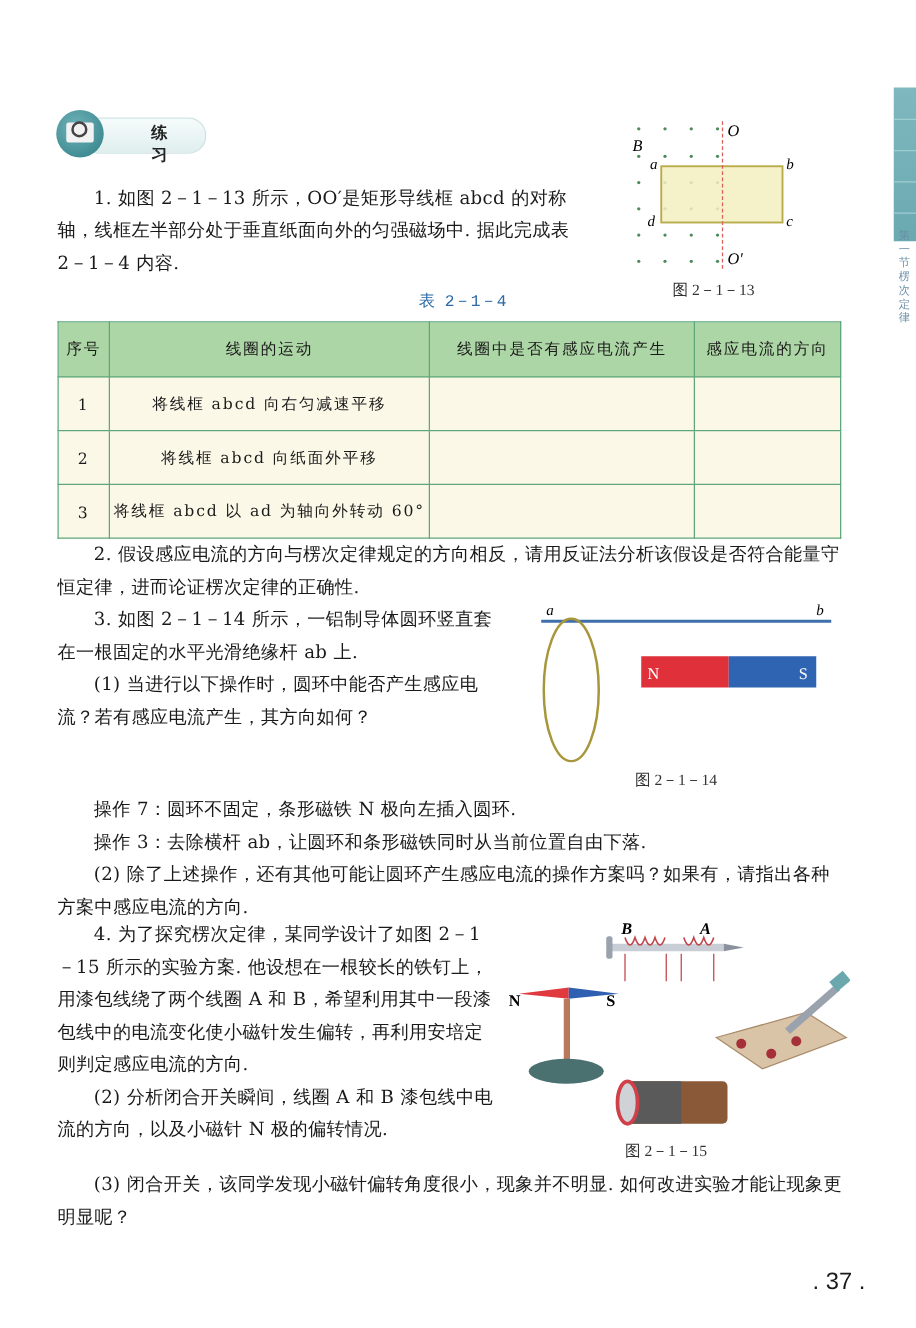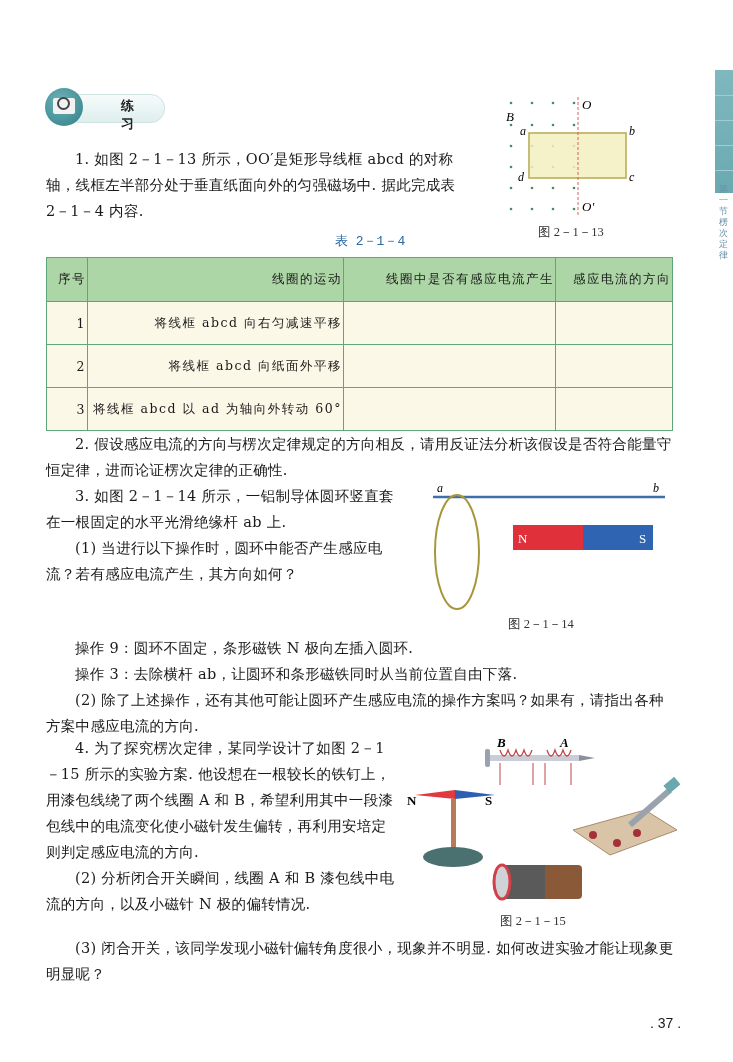--- a/index.html
+++ b/index.html
@@ -19,26 +19,26 @@
   .badge .pill{position:absolute;left:20px;top:6px;width:98px;height:27px;border-radius:14px;
       background:linear-gradient(#f6fbfb,#dfeeee);border:1px solid #cfe3e3;}
   .badge .circ{position:absolute;left:0;top:0;width:38px;height:38px;border-radius:50%;
       background:radial-gradient(circle at 40% 35%,#6fb2b8,#2f7f86);}
   .badge .book{position:absolute;left:8px;top:10px;width:22px;height:16px;background:#f2f2f2;border-radius:2px;}
   .badge .mag{position:absolute;left:12px;top:9px;width:9px;height:9px;border:2px solid #444;border-radius:50%;}
   .badge .lbl{position:absolute;left:48px;top:9px;font-size:13px;font-weight:bold;letter-spacing:8px;
       font-family:"DejaVu Sans",sans-serif;color:#222;margin-left:28px;}
   
   table.t{position:absolute;left:46px;top:257px;width:627px;border-collapse:collapse;font-size:12.5px;}
-  table.t td,table.t th{border:1px solid #5fa77a;text-align:right;font-weight:normal;letter-spacing:1.5px;}
+  table.t td,table.t th{border:1px solid #5fa77a;text-align:center;font-weight:normal;letter-spacing:1.5px;}
   table.t th{background:#add6a6;height:41px;}
   table.t td{background:#fbf8e8;height:40px;}
   .cap{position:absolute;font-size:12.5px;color:#333;font-family:"Liberation Serif",serif;}
   .tcap{position:absolute;left:335px;top:232px;font-size:13px;color:#2b6aa5;font-family:Liberation Mono, monospace;}
-  .pg{position:absolute;left:650px;top:1015px;font-size:14px;font-family:"Liberation Sans",sans-serif;}
+  .pg{position:absolute;left:650px;top:1015px;font-size:19px;font-family:"Liberation Sans",sans-serif;}
 </style>
 </head>
 <body>
 
 <div class="sidetab">
   <div class="ln" style="top:25px"></div>
     <div class="ln" style="top:50px"></div>
   <div class="ln" style="top:75px"></div>
     <div class="ln" style="top:100px"></div>
 </div>
@@ -128,21 +128,21 @@
 
 <div class="para" style="top:431px;width:630px;">
   <p class="indent">2. 假设感应电流的方向与楞次定律规定的方向相反，请用反证法分析该假设是否符合能量守恒定律，进而论证楞次定律的正确性.</p>
 </div>
 
 <div class="para" style="top:483px;width:355px;">
   <p class="indent">3. 如图 2－1－14 所示，一铝制导体圆环竖直套在一根固定的水平光滑绝缘杆 ab 上.</p>
   <p class="indent">(1) 当进行以下操作时，圆环中能否产生感应电流？若有感应电流产生，其方向如何？</p>
 </div>
 <div class="para" style="top:635px;width:630px;">
-  <p class="indent">操作 9：圆环不固定，条形磁铁 N 极向左插入圆环.</p>
+  <p class="indent">操作 7：圆环不固定，条形磁铁 N 极向左插入圆环.</p>
   <p class="indent">操作 3：去除横杆 ab，让圆环和条形磁铁同时从当前位置自由下落.</p>
   <p class="indent">(2) 除了上述操作，还有其他可能让圆环产生感应电流的操作方案吗？如果有，请指出各种方案中感应电流的方向.</p>
 </div>
 
 <svg class="abs" style="left:425px;top:480px" width="245" height="130">
   <line x1="8" y1="17" x2="240" y2="17" stroke="#3f6fa8" stroke-width="2.5"></line>
   <ellipse cx="32" cy="72" rx="22" ry="57" fill="none" stroke="#a8963a" stroke-width="2"></ellipse>
   <rect x="88" y="45" width="70" height="25" fill="#e0313a"></rect>
   <rect x="158" y="45" width="70" height="25" fill="#2f64b2"></rect>
   <text x="12" y="12" font-size="12" font-style="italic" font-family="Liberation Serif,serif">a</text>

